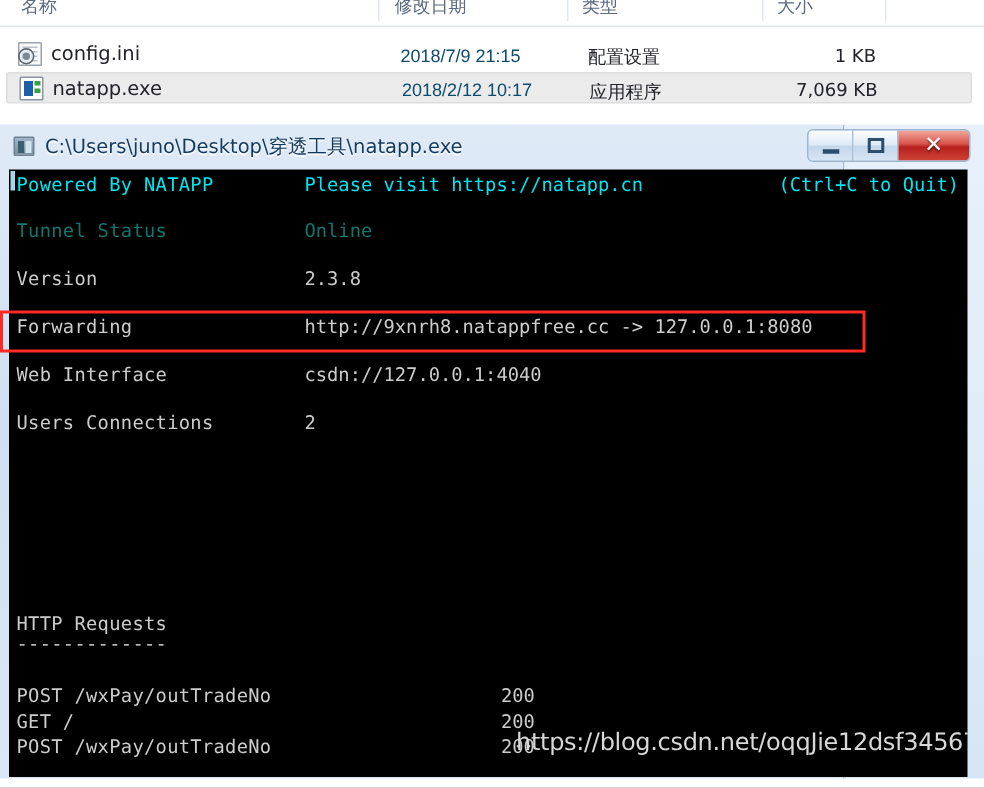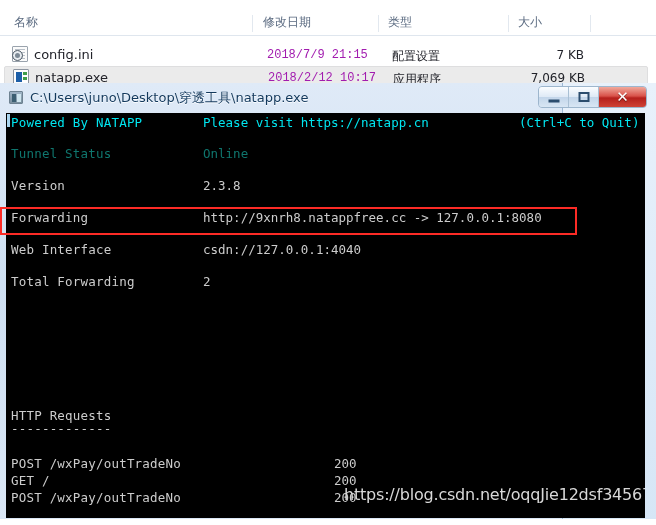--- a/index.html
+++ b/index.html
@@ -6,21 +6,21 @@
   html, body {
     width: 656px; height: 525px;
     overflow: hidden;
     background: #ffffff;
     font-family: "Liberation Sans", sans-serif;
   }
   #screen { position: relative; width: 656px; height: 525px; overflow: hidden; }
 
   
   #explorer {
-    position: absolute; left: 0; top: 18px; width: 608px; height: 83px;
+    position: absolute; left: 0; top: 0; width: 608px; height: 83px;
     background: #ffffff;
   }
   .col-head {
     position: absolute; top: -4px; left: 0; width: 656px; height: 22px;
     background: #ffffff;
     border-bottom: 1px solid #dfe6ee;
   }
   .col-head .ch {
     position: absolute; top: 0px;
     font-size: 12px; color: #5a6a80;
@@ -42,22 +42,22 @@
   }
   .frow .fname {
     position: absolute; left: 30px; top: 3px;
     font-size: 13px; color: #22232a;
     font-family: "DejaVu Sans", sans-serif;
     white-space: nowrap;
     text-align: right;
   }
   .frow .fdate {
     position: absolute; left: 263px; top: 4px;
-    font-size: 12px; color: #a21caf;
-    font-family: Liberation Mono, monospace;
+    font-size: 12px; color: #0c4a6e;
+    font-family: Liberation Sans, sans-serif;
     white-space: nowrap;
   }
   .frow .ftype {
     position: absolute; left: 388px; top: 4px;
     font-size: 12px; color: #22232a;
     font-family: "DejaVu Sans", sans-serif;
     white-space: nowrap;
   }
   .frow .fsize {
     position: absolute; left: 470px; top: 4px; width: 110px;
@@ -242,21 +242,21 @@
       <div class="sep" style="left:508px;"></div>
       <div class="ch" style="left:518px;">大小</div>
       <div class="sep" style="left:590px;"></div>
     </div>
 
     <div class="frow" style="top:26px;">
       <div class="ficon icon-ini"></div>
       <div class="fname">config.ini</div>
       <div class="fdate">2018/7/9 21:15</div>
       <div class="ftype">配置设置</div>
-      <div class="fsize">7 KB</div>
+      <div class="fsize">1 KB</div>
     </div>
 
     <div class="frow sel" style="top:48px;">
       <div class="ficon icon-exe"></div>
       <div class="fname">natapp.exe</div>
       <div class="fdate">2018/2/12 10:17</div>
       <div class="ftype">应用程序</div>
       <div class="fsize">7,069 KB</div>
     </div>
   </div>
@@ -293,21 +293,21 @@
 
         <div class="cline white" style="top:65px;text-align:center;">Version</div>
         <div class="c-right white" style="left:197px; top:65px;">2.3.8</div>
 
         <div class="cline white" style="top:97px;">Forwarding</div>
         <div class="c-right white" style="left:197px; top:97px;">http://9xnrh8.natappfree.cc -&gt; 127.0.0.1:8080</div>
 
         <div class="cline white" style="top:129px;">Web Interface</div>
         <div class="c-right white" style="left:197px; top:129px;">csdn://127.0.0.1:4040</div>
 
-        <div class="cline white" style="top:161px;">Total Forwarding</div>
+        <div class="cline white" style="top:161px;">Users Connections</div>
         <div class="c-right white" style="left:197px; top:161px;">2</div>
 
         <div class="cline white" style="top:295px;">HTTP Requests</div>
         <div class="cline white" style="top:308px;">-------------</div>
 
         <div class="cline white" style="top:343px;">POST /wxPay/outTradeNo</div>
         <div class="c-right white" style="left:328px; top:343px;">200</div>
 
         <div class="cline white" style="top:360px;">GET /</div>
         <div class="c-right white" style="left:328px; top:360px;">200</div>

